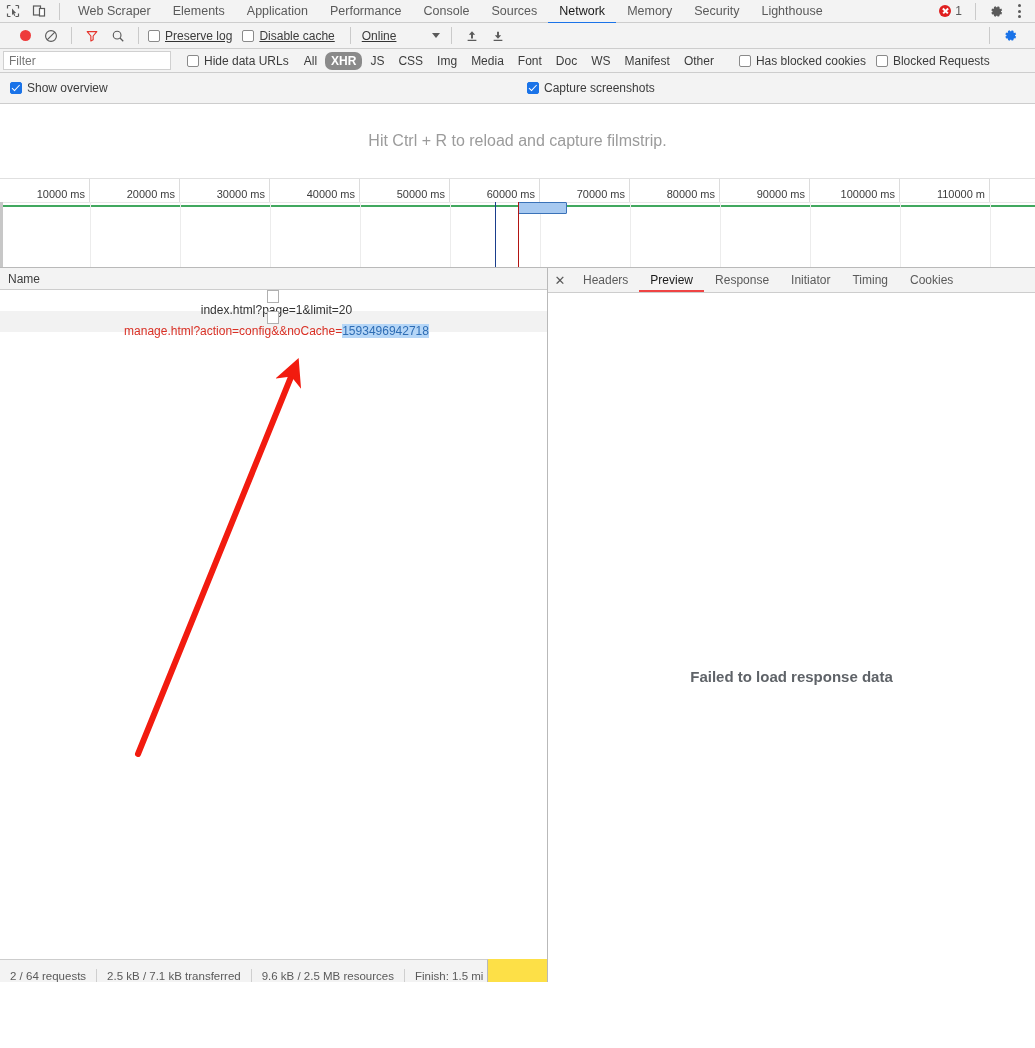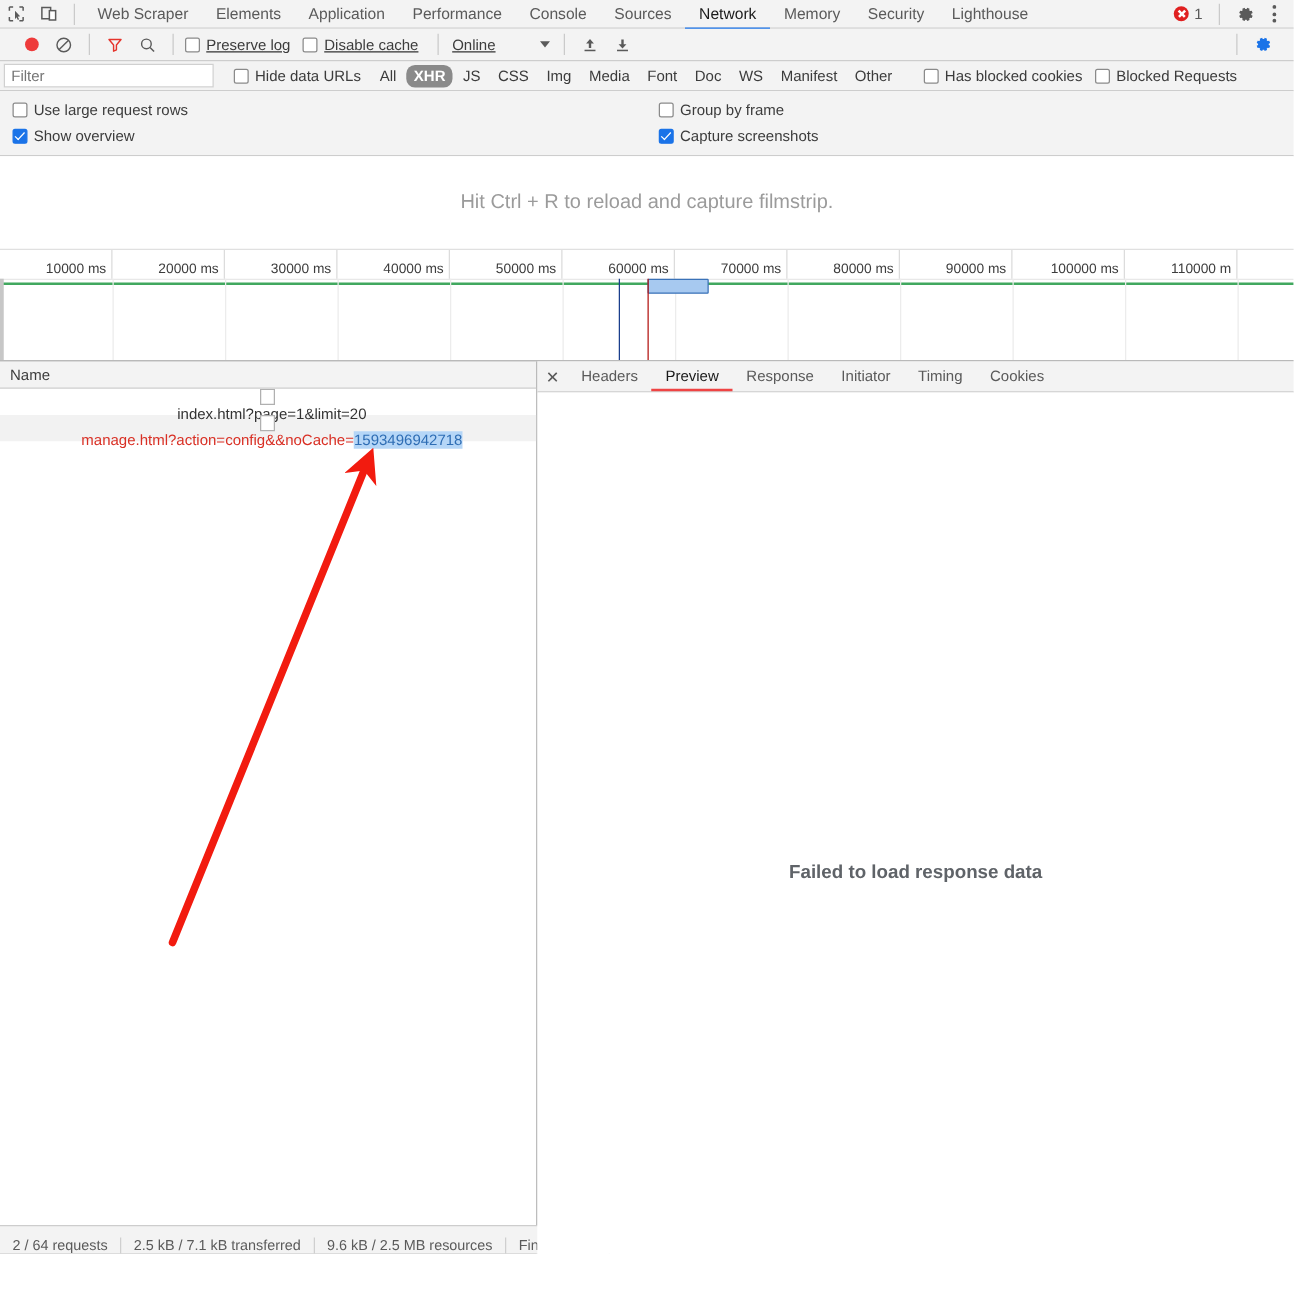--- a/index.html
+++ b/index.html
@@ -269,26 +269,26 @@
     width: 3px; background: #c7c7c7;
   }
 
   
   .main-split {
     display: flex;
     height: 714px;
     box-sizing: border-box;
   }
   .req-pane {
-    width: 430px;
+    width: 548px;
     border-right: 1px solid #b9b9b9;
     box-sizing: border-box;
     display: flex;
     flex-direction: column;
-    background: #737373;
+    background: #fde047;
   }
   .req-head {
     height: 22px;
     background: #f3f3f3;
     border-bottom: 1px solid #cdcdcd;
     display: flex;
     align-items: center;
     padding-left: 8px;
     font-size: 12px;
     color: #3c3c3c;
@@ -530,32 +530,20 @@
   </label>
   <label class="cb-wrap">
     <span class="cbox"></span>
     <span class="cb-label">Blocked Requests</span>
   </label>
 </div>
 
 <div class="opt-rows">
   <div class="opt-line">
     <label class="cb-wrap">
-      <span class="cbox"></span>
-      <span class="cb-label">Use large request rows</span>
-    </label>
-    <div class="right-col">
-      <label class="cb-wrap">
-        <span class="cbox"></span>
-        <span class="cb-label">Group by frame</span>
-      </label>
-    </div>
-  </div>
-  <div class="opt-line">
-    <label class="cb-wrap">
       <span class="cbox checked"></span>
       <span class="cb-label">Show overview</span>
     </label>
     <div class="right-col">
       <label class="cb-wrap">
         <span class="cbox checked"></span>
         <span class="cb-label">Capture screenshots</span>
       </label>
     </div>
   </div>

